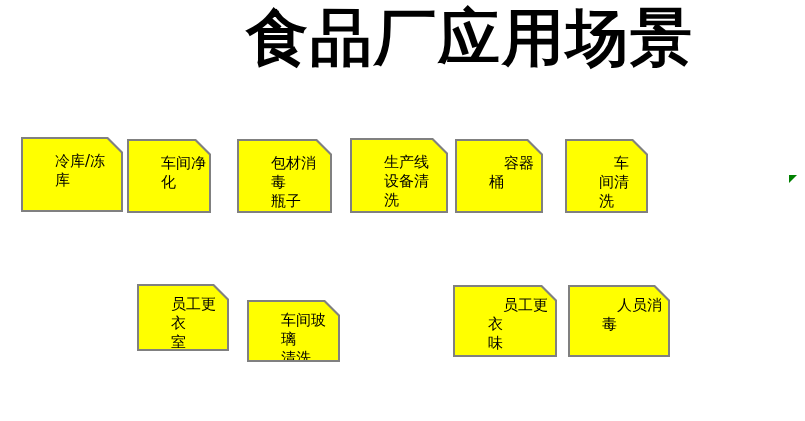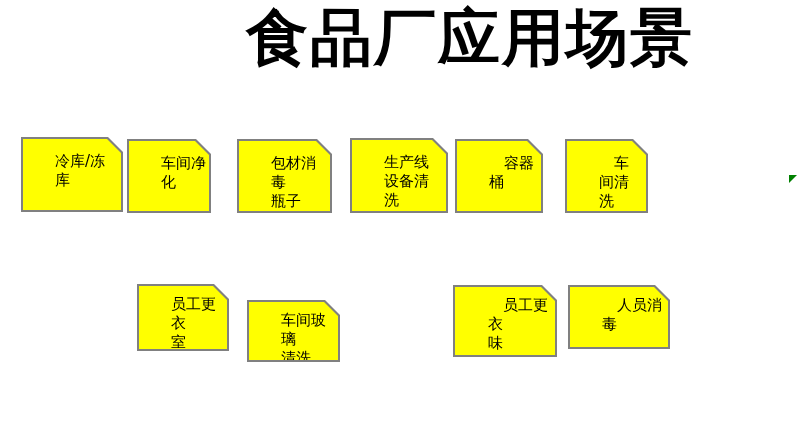--- a/index.html
+++ b/index.html
@@ -124,21 +124,21 @@
   </div>
 
 
   <div class="note r2 tight" style="left:453px;top:285px;width:104px;height:72px">
     <div class="note-face">
       <div class="note-text">　员工更衣
 味</div>
     </div>
   </div>
 
-  <div class="note r2" style="left:568px;top:285px;width:102px;height:64px">
+  <div class="note r2" style="left:568px;top:285px;width:102px;height:72px">
     <div class="note-face">
       <div class="note-text">　人员消毒</div>
     </div>
   </div>
 
   <div class="green-arrow"></div>
 
 </div>
 
 </body></html>

